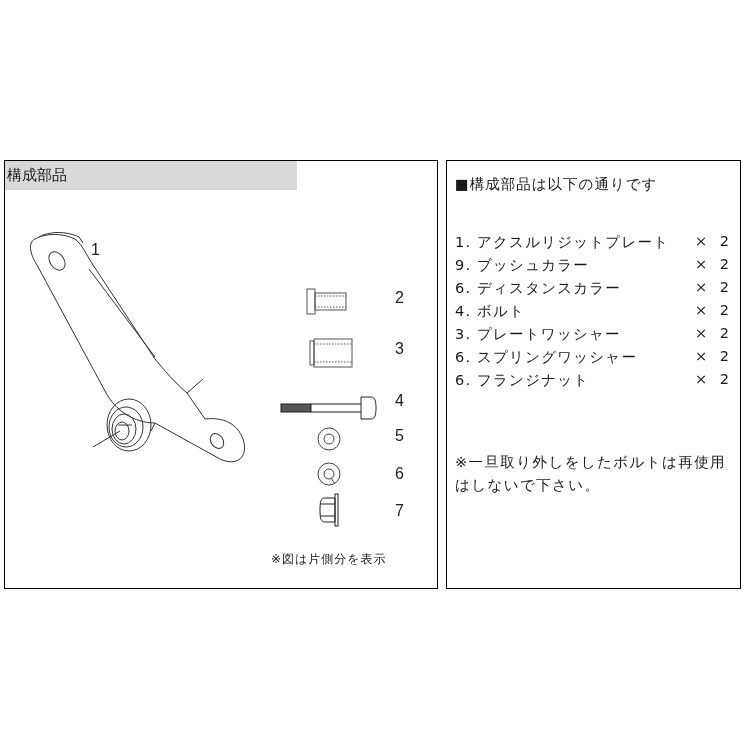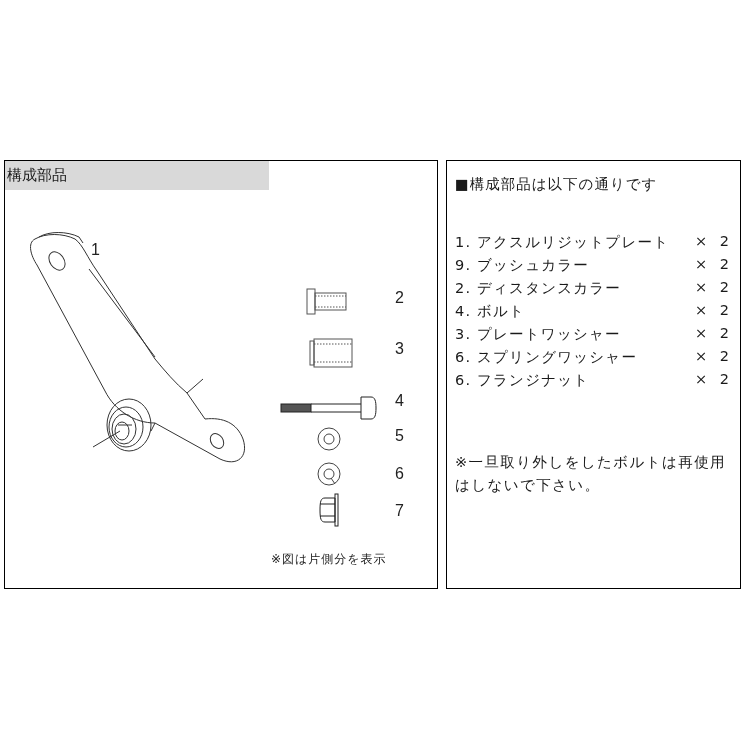--- a/index.html
+++ b/index.html
@@ -1,21 +1,21 @@
 <!DOCTYPE html>
 <html><head>
 <meta charset="utf-8">
 <style>
   html, body { margin:0; padding:0; background:#ffffff; }
   body { width:747px; height:747px; position:relative; overflow:hidden;
          font-family: "DejaVu Sans", "Liberation Sans", sans-serif; color:#1a1a1a; }
   .box { position:absolute; border:1.5px solid #000; background:#fff; box-sizing:border-box; }
   #left-box { left:4px; top:160px; width:434px; height:429px; }
   #right-box { left:446px; top:160px; width:295px; height:429px; }
-  .section-title { position:absolute; left:0; top:0; width:264px; height:29px; background:#d9d9d9;
+  .section-title { position:absolute; left:0; top:0; width:292px; height:29px; background:#d9d9d9;
                    font-size:15px; line-height:29px; padding-left:2px; box-sizing:border-box; }
   .drawing { position:absolute; left:0; top:0; }
   .part-num { position:absolute; font-size:16px; color:#222; font-family:"Liberation Sans", sans-serif; }
   .note-bottom { position:absolute; left:266px; top:390px; font-size:12px; letter-spacing:1px; }
   .rb-title { position:absolute; left:8px; top:14px; font-size:14.5px; letter-spacing:1px; }
   .list { position:absolute; left:8px; top:60px; width:282px;margin-top:12px; }
   .row { position:relative; height:23px; font-size:14.5px; letter-spacing:1.2px; white-space:nowrap; }
   .row .label { position:absolute; left:0; top:0; }
   .row .qty { position:absolute; left:240px; top:0; letter-spacing:4px; }
   .row.sub .label { left:52px; }
@@ -102,21 +102,21 @@
   <div class="list">
     <div class="row">
       <span class="label">1. アクスルリジットプレート</span>
       <span class="qty">× 2</span>
     </div>
     <div class="row">
       <span class="label">9. ブッシュカラー</span>
       <span class="qty">× 2</span>
     </div>
     <div class="row">
-      <span class="label">2. ディスタンスカラー</span>
+      <span class="label">6. ディスタンスカラー</span>
       <span class="qty">× 2</span>
     </div>
     <div class="row">
       <span class="label">4. ボルト</span>
       <span class="qty">× 2</span>
     </div>
     <div class="row">
       <span class="label">3. プレートワッシャー</span>
       <span class="qty">× 2</span>
     </div>

